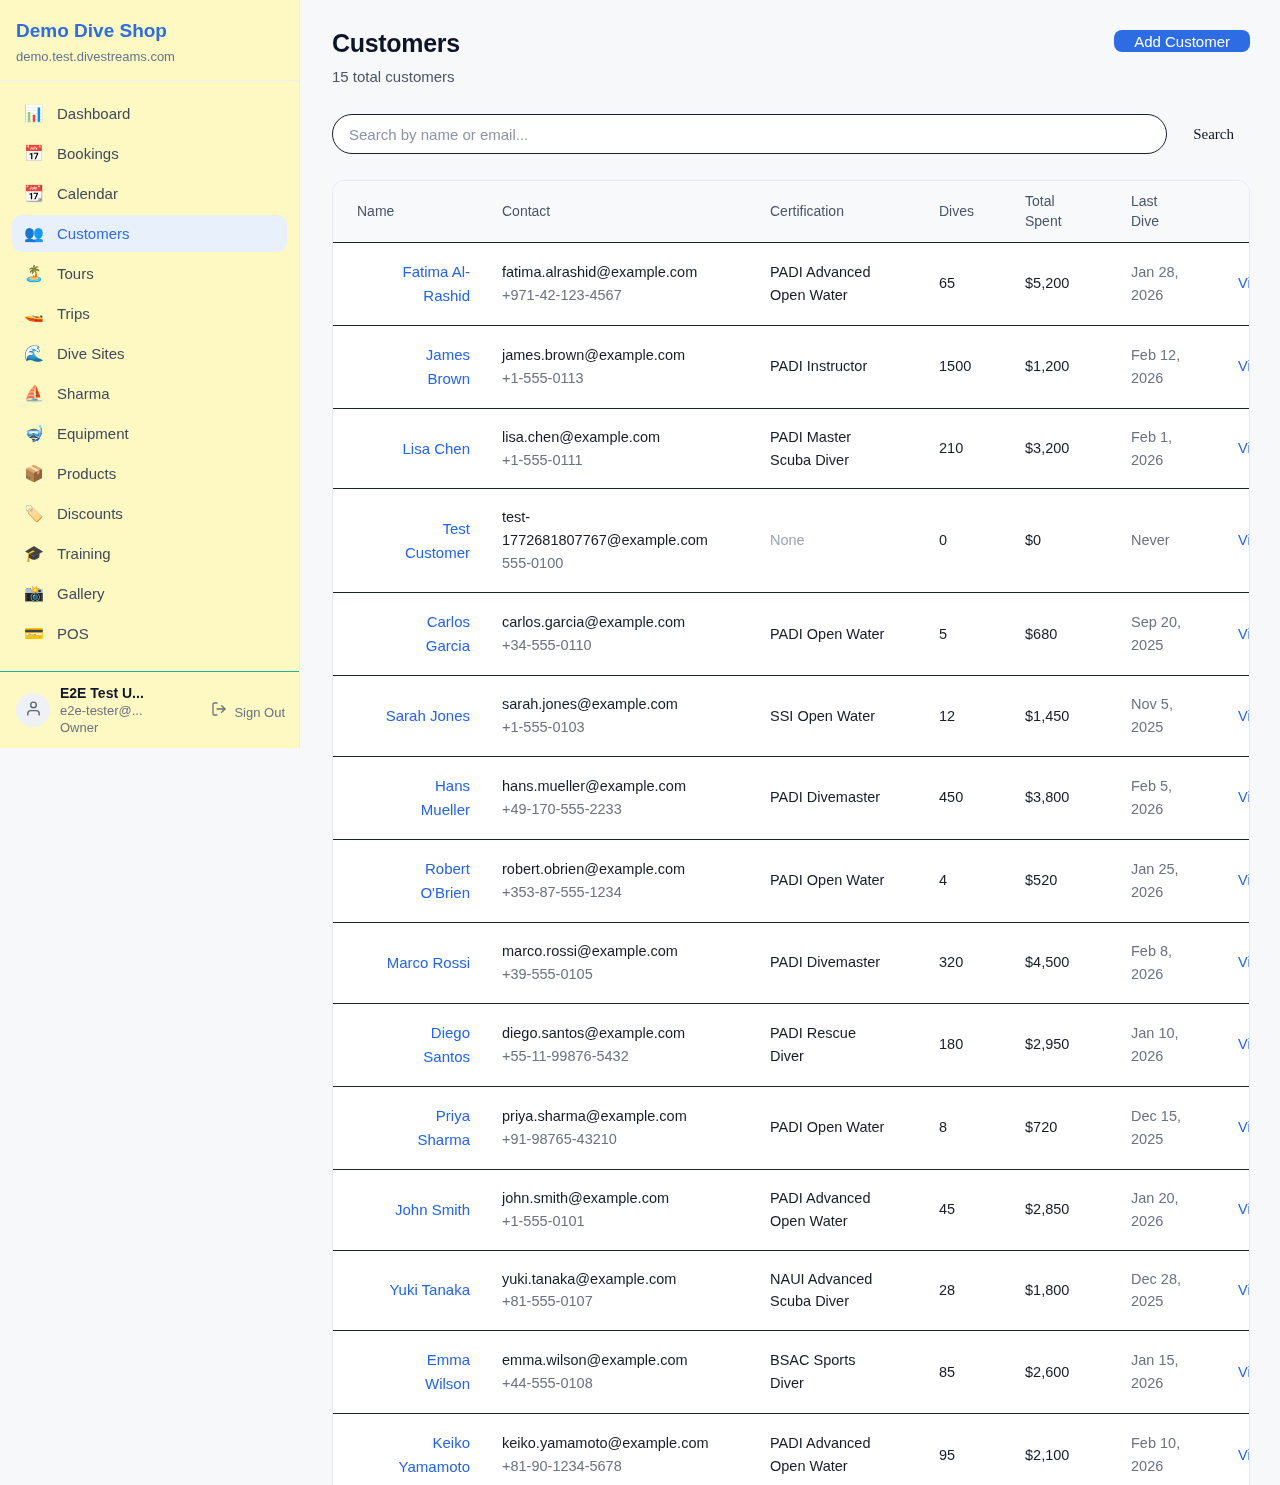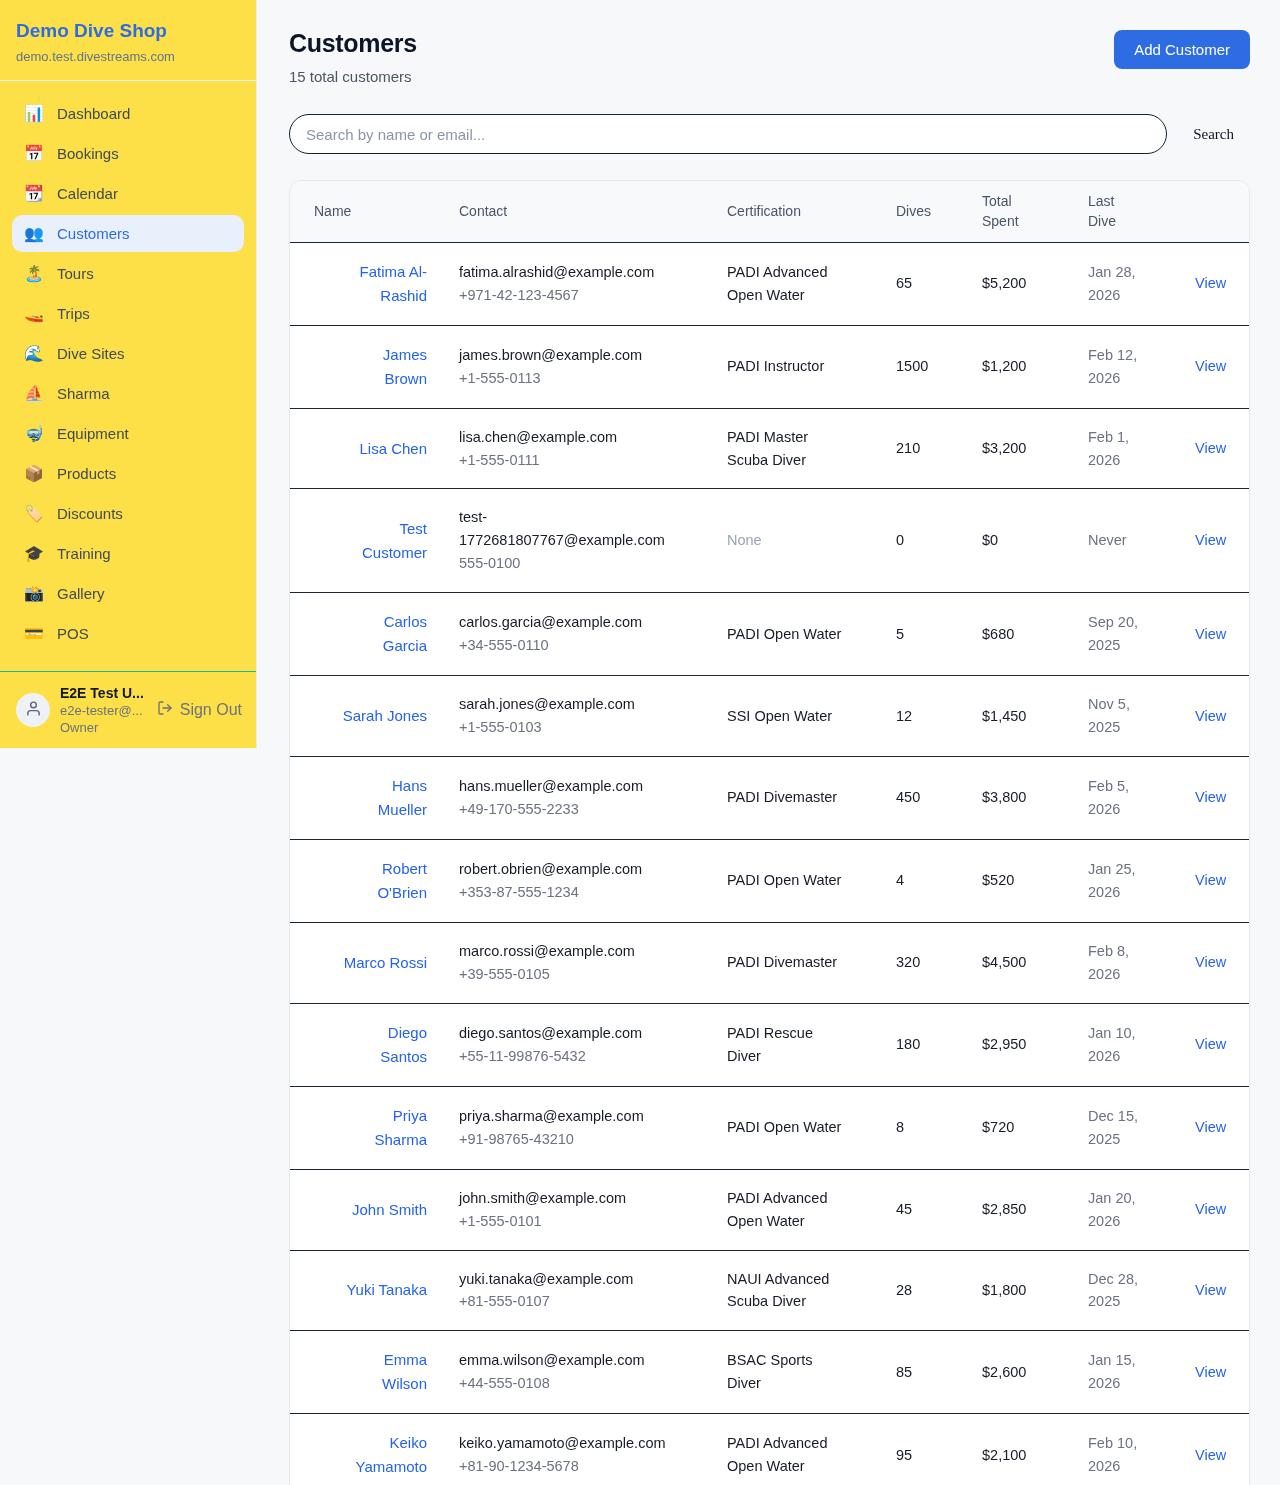--- a/index.html
+++ b/index.html
@@ -7,21 +7,21 @@
   body {
     font-family: "Liberation Sans", sans-serif;
     background: var(--page-bg, #f7f8fa);
     color: #111827;
     -webkit-font-smoothing: antialiased;
   }
   .app { width: 1280px; min-height: 1485px; display: flex; align-items: flex-start; }
 
   
   .sidebar {
-    width: 257px; flex: none; background: #fde047;
+    width: 300px; flex: none; background: #fef9c3;
     border-right: 1px solid #e8ebf0;
     display: flex; flex-direction: column;
   }
   .brand { padding: 20px 16px 16px 16px; border-bottom: 1px solid #edeff3; }
   .brand-name { color: var(--accent, #2e6ce4); font-size: 19px; font-weight: 700; cursor: pointer; }
   .brand-domain { margin-top: 7px; color: #64748b; font-size: 13px; }
   .nav { padding: 14px 12px 16px 12px; flex: 1; }
   .nav-item {
     display: flex; align-items: center; gap: 13px;
     padding: 10px 12px; margin-bottom: 3px; border-radius: 10px;
@@ -36,34 +36,34 @@
   }
   .avatar {
     width: 34px; height: 34px; border-radius: 50%; flex: none;
     background: #eef1f5; color: #5c6677;
     display: flex; align-items: center; justify-content: center;
   }
   .user-info { flex: 1; min-width: 0; }
   .user-name { font-weight: 700; font-size: 14px; color: #111827; white-space: nowrap; }
   .user-email, .user-role { font-size: 13px; color: #6b7280; margin-top: 2px; white-space: nowrap; }
   .signout {
-    display: flex; align-items: center; gap: 7px; flex: none;
-    color: #6b7280; font-size: 16px; background: none; border: none;
+    display: flex; align-items: flex-end; gap: 7px; flex: none;
+    color: #6b7280; font-size: 13px; background: none; border: none;
     font-family: inherit; cursor: pointer; padding: 0;
   }
 
   
   .main { flex: 1; padding: 26px 30px 24px 32px; min-width: 0; }
   .header-row { display: flex; justify-content: space-between; align-items: flex-start; }
   .page-title { font-size: 25px; font-weight: 700; color: #0d1526; letter-spacing: -0.3px; margin-top: 3px; }
   .page-subtitle { margin-top: 10px; font-size: 15px; color: #4b5563; }
   .add-btn {
     background: var(--accent, #2e6ce4); color: #ffffff;
     font-size: 15px; font-weight: 500; font-family: inherit;
-    border: none; border-radius: 8px; padding: 2px 20px; height: 39px;
+    border: none; border-radius: 8px; padding: 2px 20px; height: 22px;
     margin-top: 4px; cursor: pointer;
   }
 
   .search-row { display: flex; align-items: center; margin-top: 29px; }
   .search-input {
     flex: 1; height: 40px; background: #ffffff;
     border: 1.5px solid #16202e; border-radius: 20px;
     padding: 0 16px; font-size: 15px; color: #111827; font-family: inherit;
     outline: none;
   }

